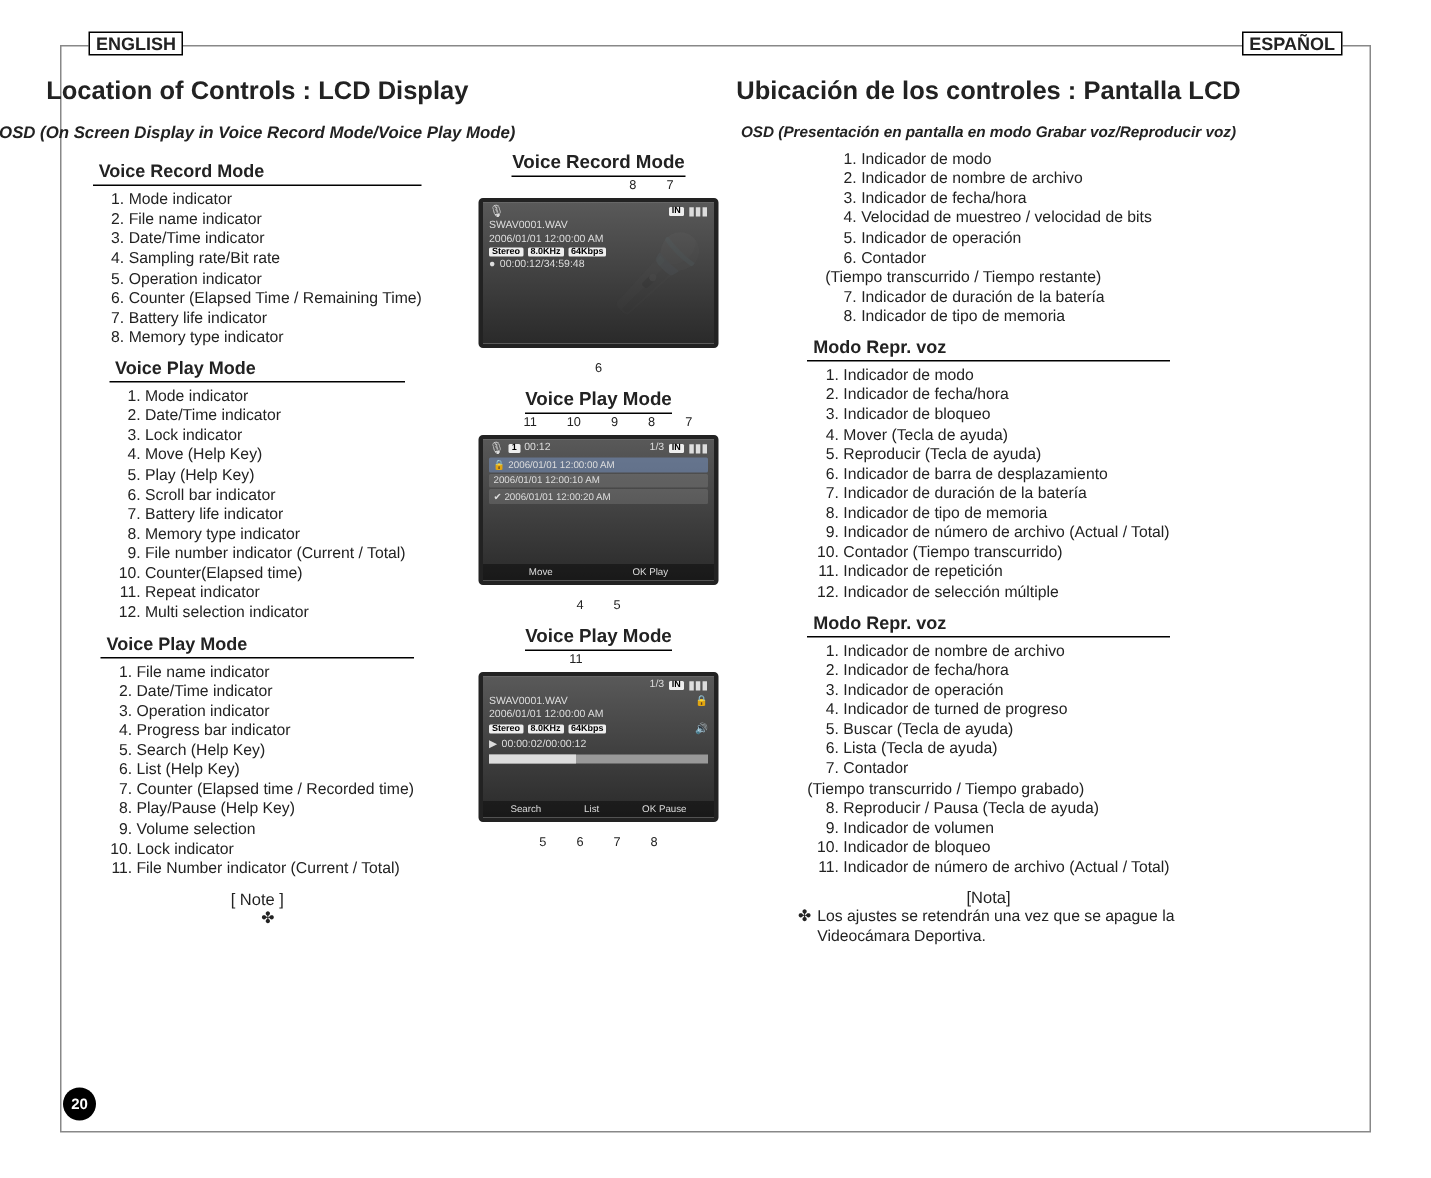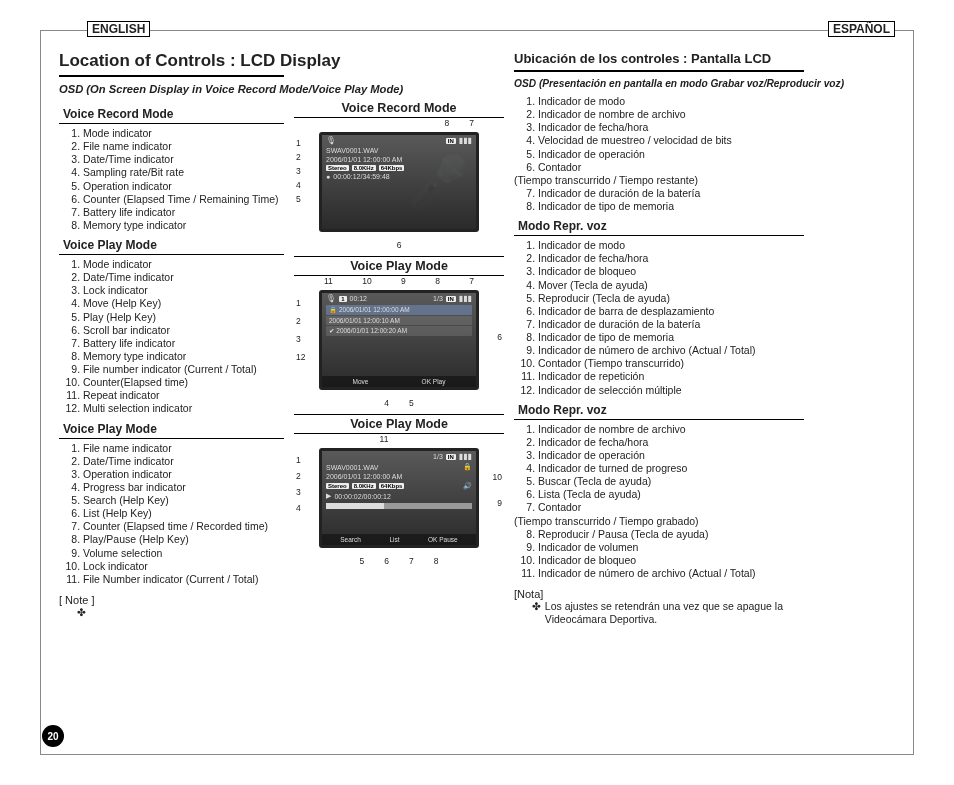--- a/index.html
+++ b/index.html
@@ -1,22 +1,22 @@
 <!DOCTYPE html>
 <html><head>
 <meta charset="utf-8">
 <style>
   * { box-sizing: border-box; margin: 0; padding: 0; }
   body { font-family: Arial, Helvetica, sans-serif; font-size: 11px; color: #222; background: #fff; width: 954px; height: 785px; position: relative; padding: 30px 40px; }
   .outer-frame { border: 1px solid #888; width: 100%; height: 100%; padding: 20px 18px 14px; position: relative; }
   .lang-badge { position: absolute; top: -10px; background: #fff; padding: 0 4px; font-weight: bold; font-size: 12px; border: 1px solid #000; }
-  .lang-left { left: 18px; margin-left: 28px; }
+  .lang-left { left: 18px; }
   .lang-right { right: 18px; }
   .cols { display: flex; gap: 10px; height: 100%; }
-  .col { display: flex; flex-direction: column; }
+  .col { display: flex; flex-direction: column; align-items: center; }
   .col-en { width: 225px; }
   .col-mid { width: 210px; }
   .col-es { width: 290px; }
   .page-title { font-size: 17px; font-weight: bold; margin-bottom: 4px; white-space: nowrap; }
   .title-rule { height: 2px; background: #000; margin-bottom: 6px; }
   .subtitle { font-style: italic; font-weight: bold; font-size: 11.2px; margin-bottom: 6px; white-space: nowrap; }
   .sec-head { font-weight: bold; font-size: 12px; border-bottom: 1px solid #000; padding: 2px 4px; margin: 4px 0 3px; }
   ol.indic { list-style: decimal; padding-left: 24px; font-size: 10.5px; line-height: 1.25; }
   ol.indic li { margin-bottom: 0; }
   .indent { font-size: 10.5px; line-height: 1.25; }
@@ -252,21 +252,21 @@
         <div class="callouts-bot">
           <span>5</span>
           <span>6</span>
           <span>7</span>
           <span>8</span>
         </div>
       </div>
     </div>
 
     <div class="col col-es">
-      <div class="page-title" style="font-size:13px;">Ubicación de los controles : Pantalla LCD</div>
+      <div class="page-title" style="font-size:17px;">Ubicación de los controles : Pantalla LCD</div>
       <div class="title-rule"></div>
       <div class="subtitle" style="font-size:10.2px;">OSD (Presentación en pantalla en modo Grabar voz/Reproducir voz)</div>
 
       <div>
         <ol class="indic">
           <li>Indicador de modo</li>
           <li>Indicador de nombre de archivo</li>
           <li>Indicador de fecha/hora</li>
           <li>Velocidad de muestreo / velocidad de bits</li>
           <li>Indicador de operación</li>

